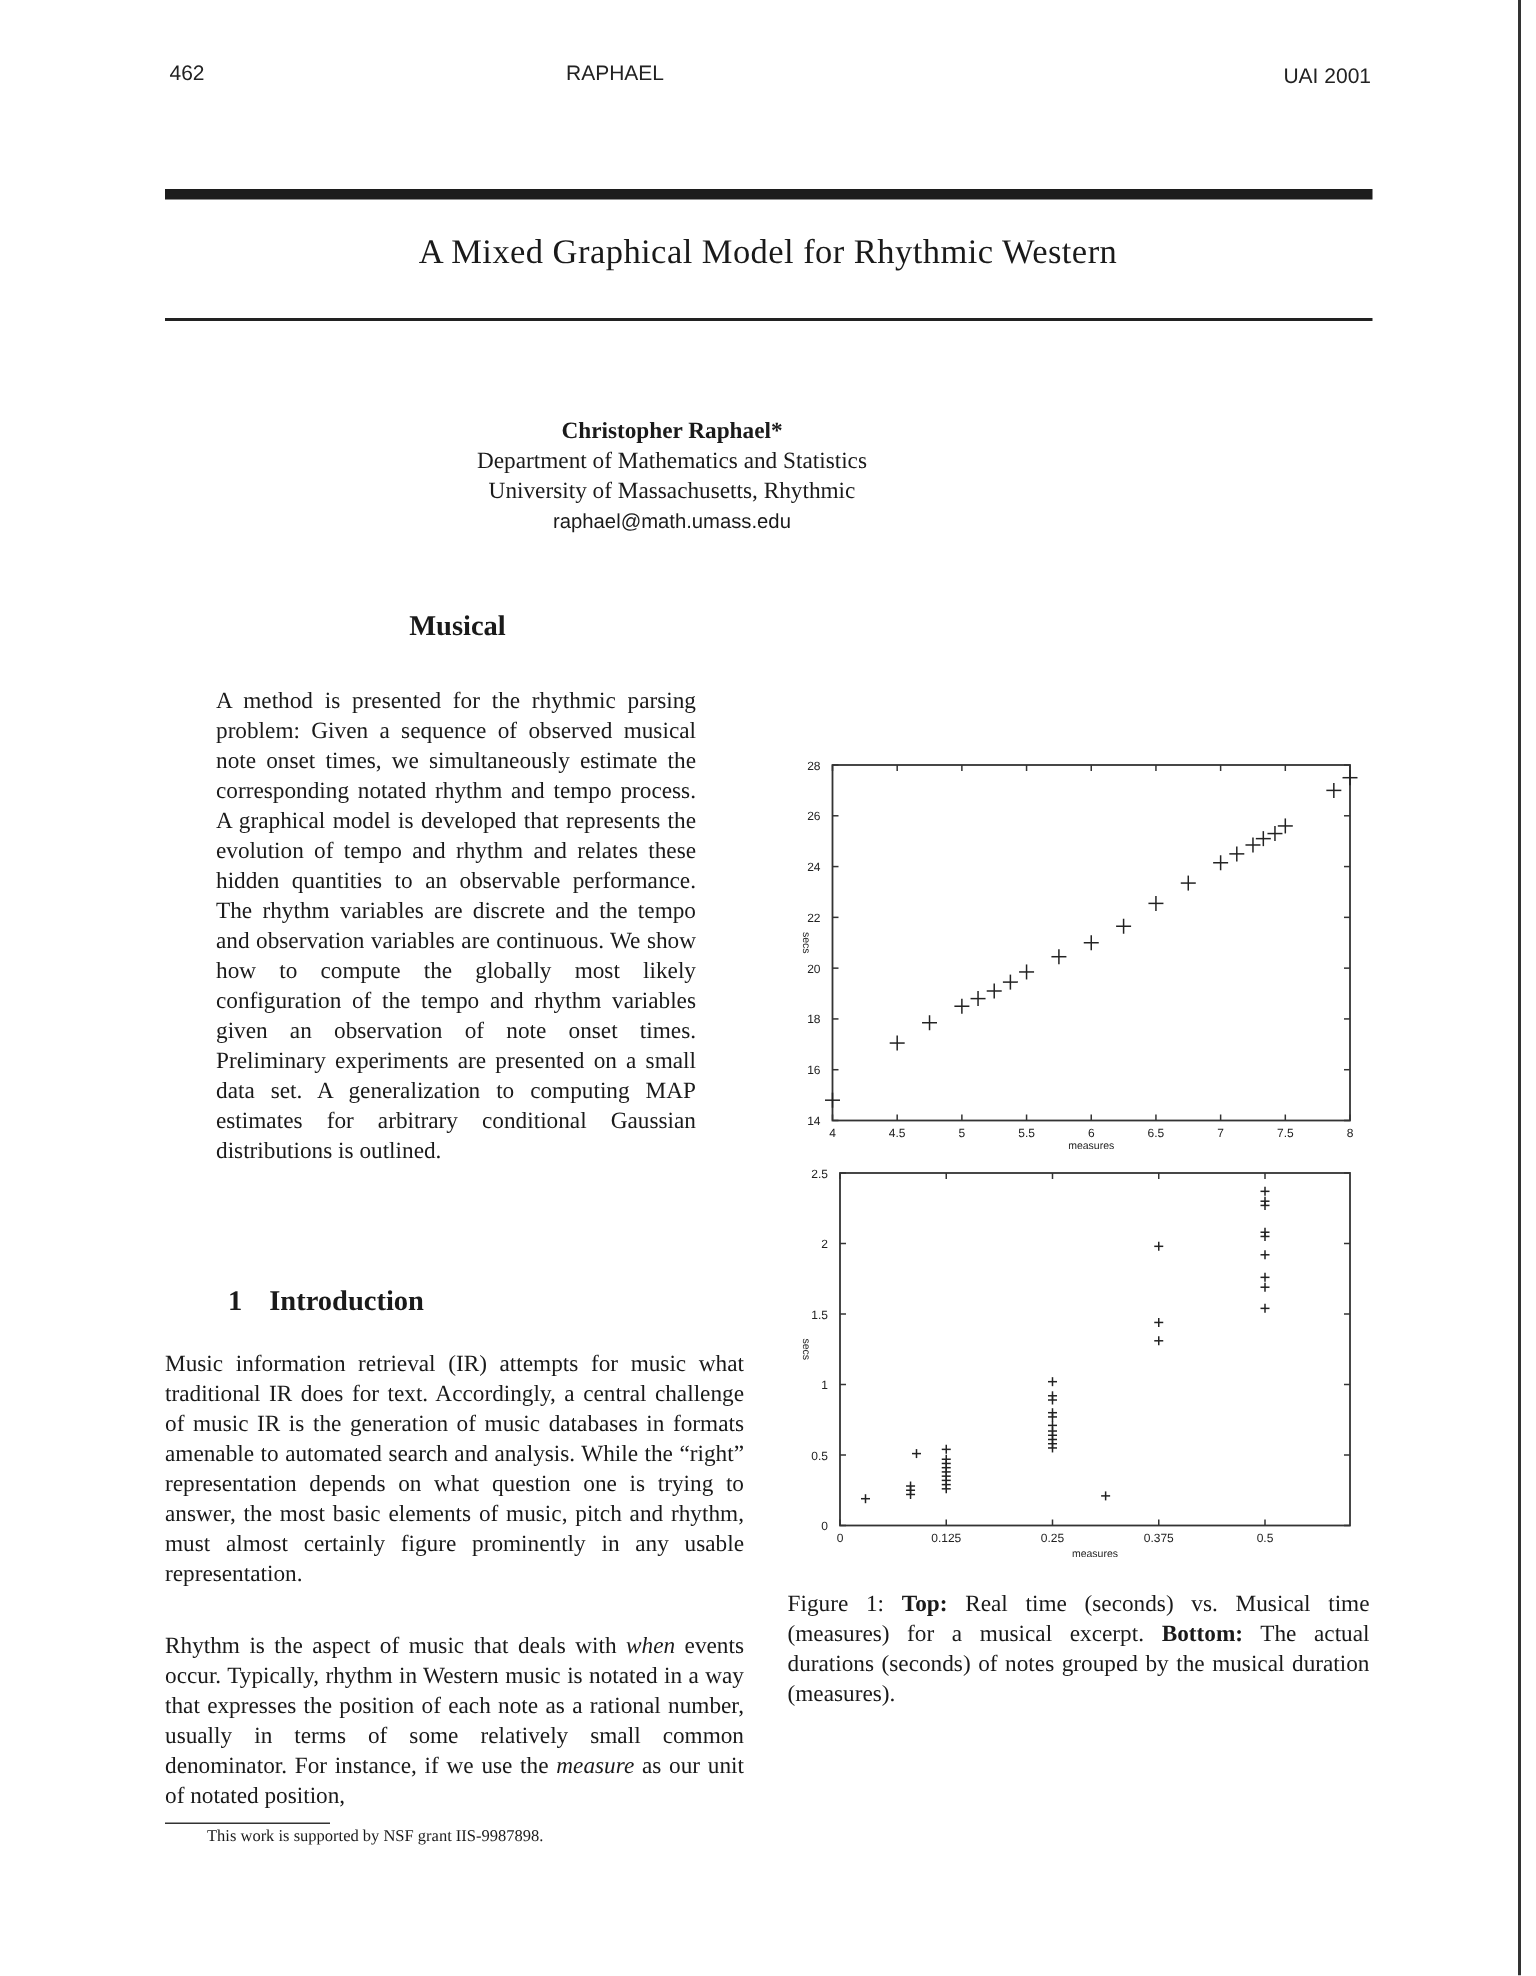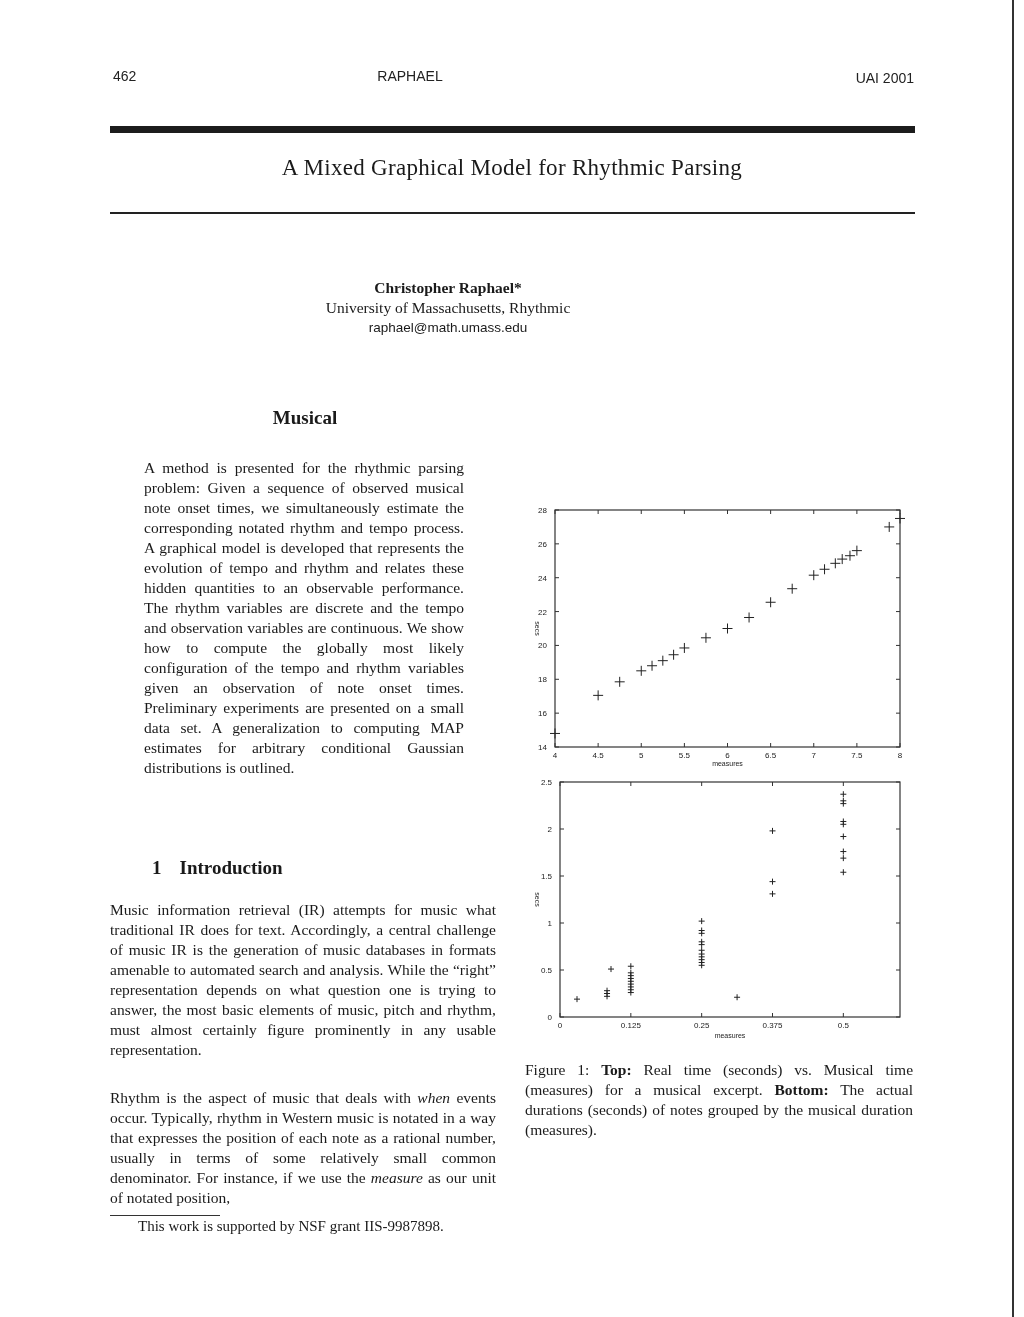--- a/index.html
+++ b/index.html
@@ -1,55 +1,56 @@
 <!DOCTYPE html>
 <html><head>
 <meta charset="utf-8">
 <style>
   html, body { margin: 0; padding: 0; background: #ffffff; }
   body { width: 1024px; height: 1317px; position: relative; overflow: hidden; color: #1a1a1a; }
-  .sans { font-family: "Liberation Sans", "DejaVu Sans", sans-serif; margin-top: 28px; }
+  .sans { font-family: "Liberation Sans", "DejaVu Sans", sans-serif; }
   .abs { position: absolute; }
   .hdr { top: 40px; font-size: 14px; color: #222; }
   #hdr-page { left: 113px; }
   #hdr-author { left: 0; width: 820px; text-align: center; }
   #hdr-venue { right: 110px; top: 42px; }
   #rule-thick { left: 110px; top: 126px; width: 805px; height: 7px; background: #1c1c1c; }
   #rule-thin { left: 110px; top: 212px; width: 805px; height: 2px; background: #222; }
   #title { left: 0; top: 155px; width: 1024px; text-align: center; font-size: 23px; font-family: "Liberation Serif", serif; letter-spacing: 0.3px; }
   #authorblock { left: 0; top: 278px; width: 896px; text-align: center; font-family: "Liberation Serif", serif; font-size: 15.5px; line-height: 20px; }
   #authorblock .name { font-weight: bold; }
   #authorblock .email { font-family: "Liberation Sans", sans-serif; font-size: 13.5px; }
   #abstract-title { left: 145px; top: 407px; width: 320px; text-align: center; font-size: 19px; font-weight: bold; font-family: "Liberation Serif", serif; }
   .para { font-family: "Liberation Serif", serif; font-size: 15.5px; line-height: 20px; text-align: justify; }
   #abstract-body { left: 144px; top: 458px; width: 320px; }
   #intro-heading { left: 110px; top: 857px; font-size: 19px; font-weight: bold; font-family: "Liberation Serif", serif; margin-left: 42px; }
   #intro-heading .num { margin-right: 18px; }
   #intro-p1 { left: 110px; top: 900px; width: 386px; }
   #intro-p2 { left: 110px; top: 1088px; width: 386px; }
   #footnote-rule { left: 110px; top: 1215px; width: 110px; height: 1px; background: #333; }
-  #footnote { left: 138px; top: 1218px; font-size: 15px; font-family: "Liberation Serif", serif; }
+  #footnote { left: 138px; top: 1218px; font-size: 11px; font-family: "Liberation Serif", serif; }
   #caption { left: 525px; top: 1060px; width: 388px; font-family: "Liberation Serif", serif; font-size: 15.5px; line-height: 20px; text-align: justify; }
   #caption b { font-weight: bold; }
   #page-edge { left: 1012px; top: 0; width: 2px; height: 1317px; background: #333; }
   svg text { font-family: "Liberation Sans", sans-serif; fill: #222; }
 </style>
 </head>
 <body>
 
 <div class="abs hdr sans" id="hdr-page">462</div>
 <div class="abs hdr sans" id="hdr-author">RAPHAEL</div>
 <div class="abs hdr sans" id="hdr-venue">UAI 2001</div>
 
 <div class="abs" id="rule-thick"></div>
-<div class="abs" id="title">A Mixed Graphical Model for Rhythmic Parsing</div>
+<div class="abs" id="title">A Mixed Graphical Model for Rhythmic Western</div>
 <div class="abs" id="rule-thin"></div>
 
 <div class="abs" id="authorblock">
   <div class="name">Christopher Raphael*</div>
+  <div>Department of Mathematics and Statistics</div>
   <div>University of Massachusetts, Rhythmic</div>
   <div class="email">raphael@math.umass.edu</div>
 </div>
 
 <div class="abs" id="abstract-title">Musical</div>
 <div class="abs para" id="abstract-body">A method is presented for the rhythmic parsing problem: Given a sequence of observed musical note onset times, we simultaneously estimate the corresponding notated rhythm and tempo process. A graphical model is developed that represents the evolution of tempo and rhythm and relates these hidden quantities to an observable performance. The rhythm variables are discrete and the tempo and observation variables are continuous. We show how to compute the globally most likely configuration of the tempo and rhythm variables given an observation of note onset times. Preliminary experiments are presented on a small data set. A generalization to computing MAP estimates for arbitrary conditional Gaussian distributions is outlined.</div>
 
 <div class="abs" id="intro-heading">
   <span class="num">1</span><span>Introduction</span>
 </div>

